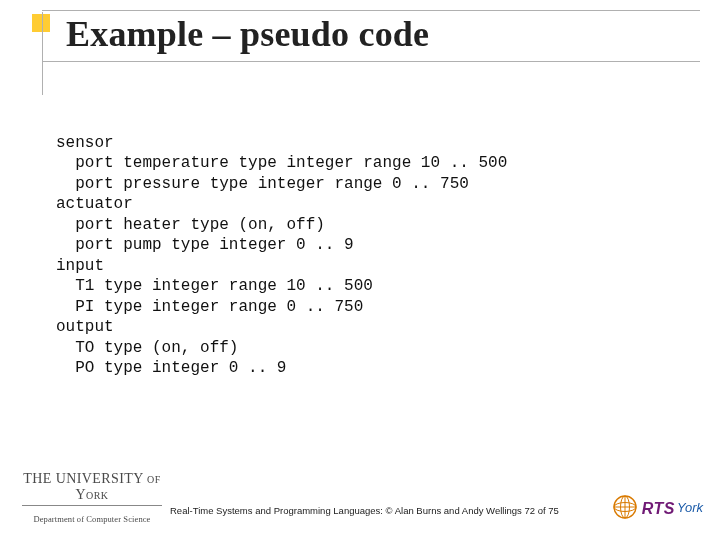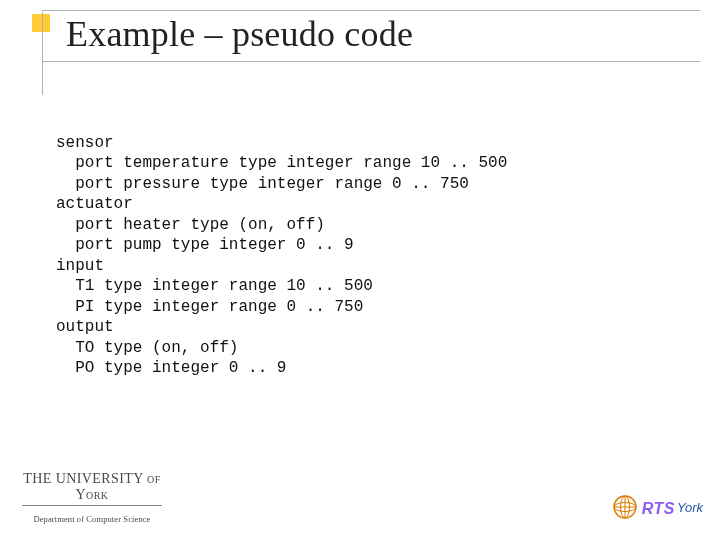--- a/index.html
+++ b/index.html
@@ -19,21 +19,21 @@
     right: 20px;
   }
   .title-block .rule-top {
     border-top: 1.5px solid #b0b0b0;
     margin-left: 6px;
   }
   .title-block h1 {
     margin: 0;
     padding: 2px 0 6px 30px;
     font-size: 36px;
-    font-weight: 400;
+    font-weight: 700;
     color: #222;
     letter-spacing: 0.2px;
   }
   .title-block .rule-bottom {
     border-top: 1.5px solid #b0b0b0;
     margin-left: 6px;
   }
   .accent-square {
     position: absolute;
     top: 14px;
@@ -107,21 +107,21 @@
     gap: 4px;
   }
   .footer .logo-right .globe {
     color: #d97a00;
   }
   .footer .logo-right .rts {
     font-family: Arial, sans-serif;
     font-weight: 700;
     font-size: 16px;
     font-style: italic;
-    color: #8b5cf6;
+    color: #701a75;
     letter-spacing: 0.5px;
   }
   .footer .logo-right .york {
     font-family: Arial, sans-serif;
     font-style: italic;
     font-size: 13px;
     color: #1a5aa8;
     position: relative;
     top: -2px;
     left: -2px;
@@ -150,20 +150,21 @@
   PI type integer range 0 .. 750
 output
   TO type (on, off)
   PO type integer 0 .. 9</div>
 
 <div class="footer">
   <div class="logo-left">
     <span class="uni">THE UNIVERSITY of York</span>
     <div class="dept">Department of Computer Science</div>
   </div>
+  <div class="caption">Real-Time Systems and Programming Languages: © Alan Burns and Andy Wellings 72 of 75</div>
   <div class="logo-right">
     <span class="globe">
       <svg width="26" height="26" viewBox="0 0 26 26">
         <circle cx="13" cy="13" r="11" fill="none" stroke="#d97a00" stroke-width="1.4"></circle>
         <ellipse cx="13" cy="13" rx="11" ry="4.5" fill="none" stroke="#d97a00" stroke-width="1"></ellipse>
         <ellipse cx="13" cy="13" rx="4.5" ry="11" fill="none" stroke="#d97a00" stroke-width="1"></ellipse>
         <line x1="2" y1="13" x2="24" y2="13" stroke="#d97a00" stroke-width="1"></line>
         <line x1="13" y1="2" x2="13" y2="24" stroke="#d97a00" stroke-width="1"></line>
       </svg>
     </span>

